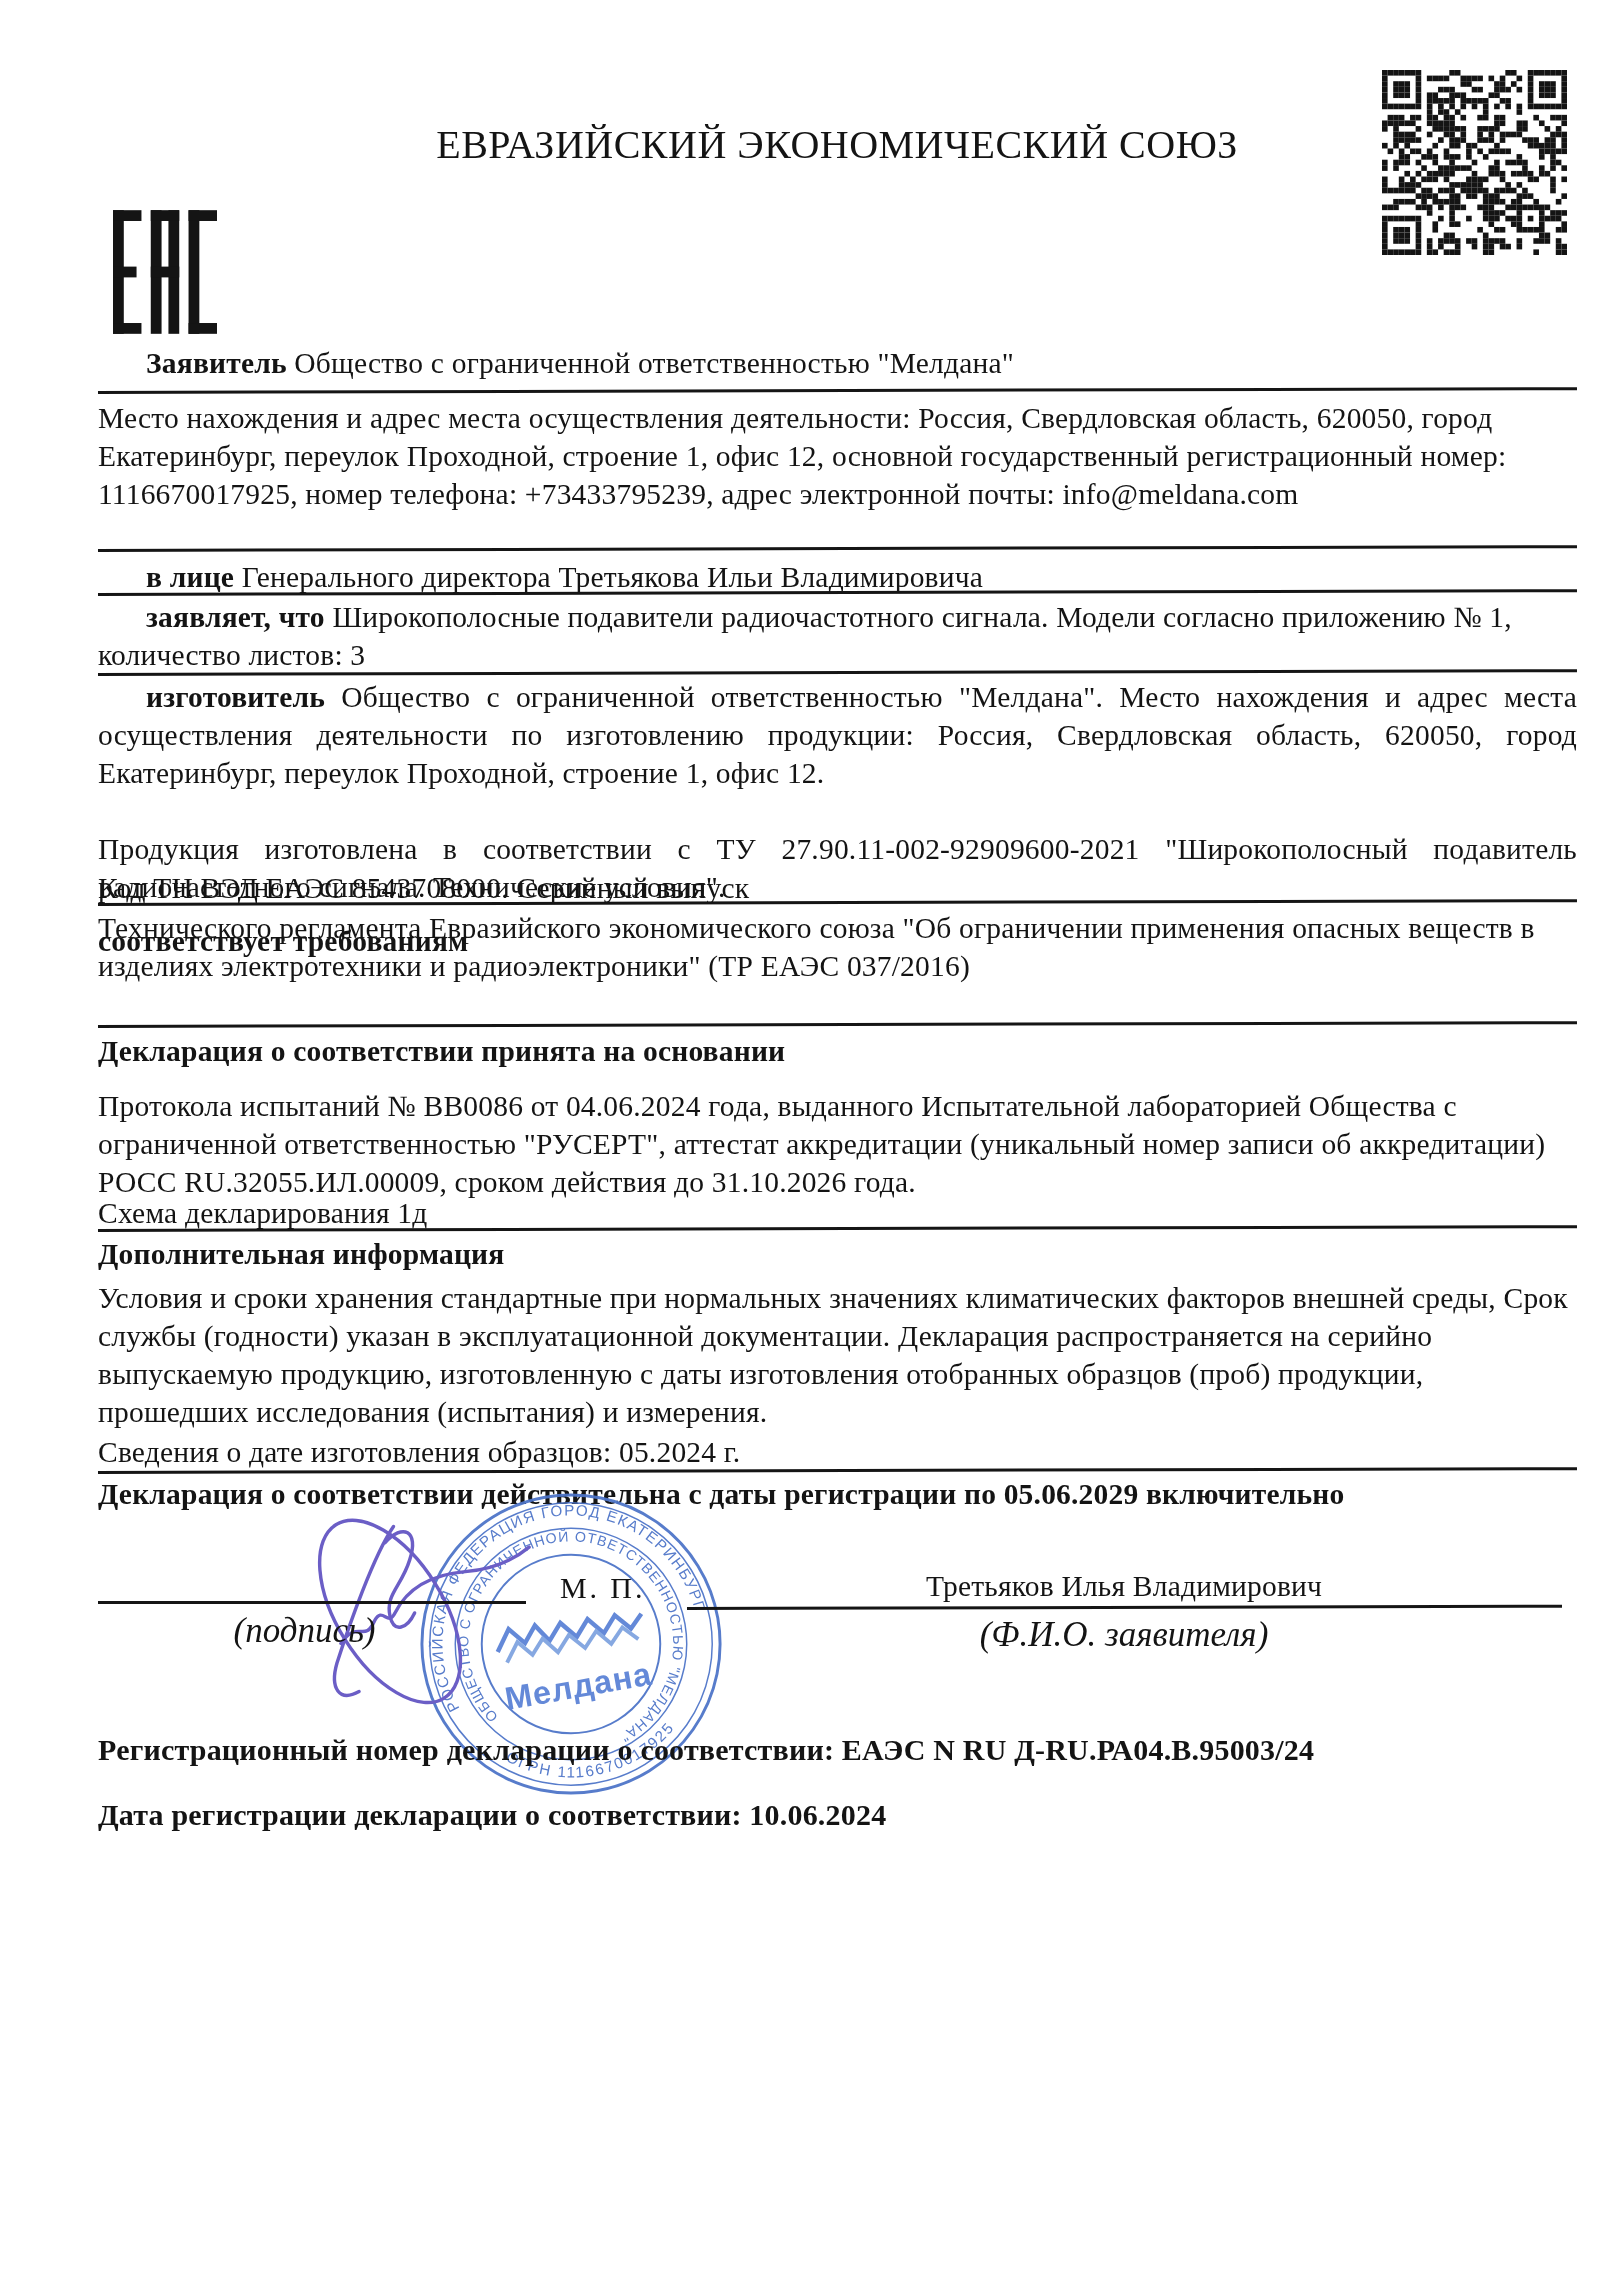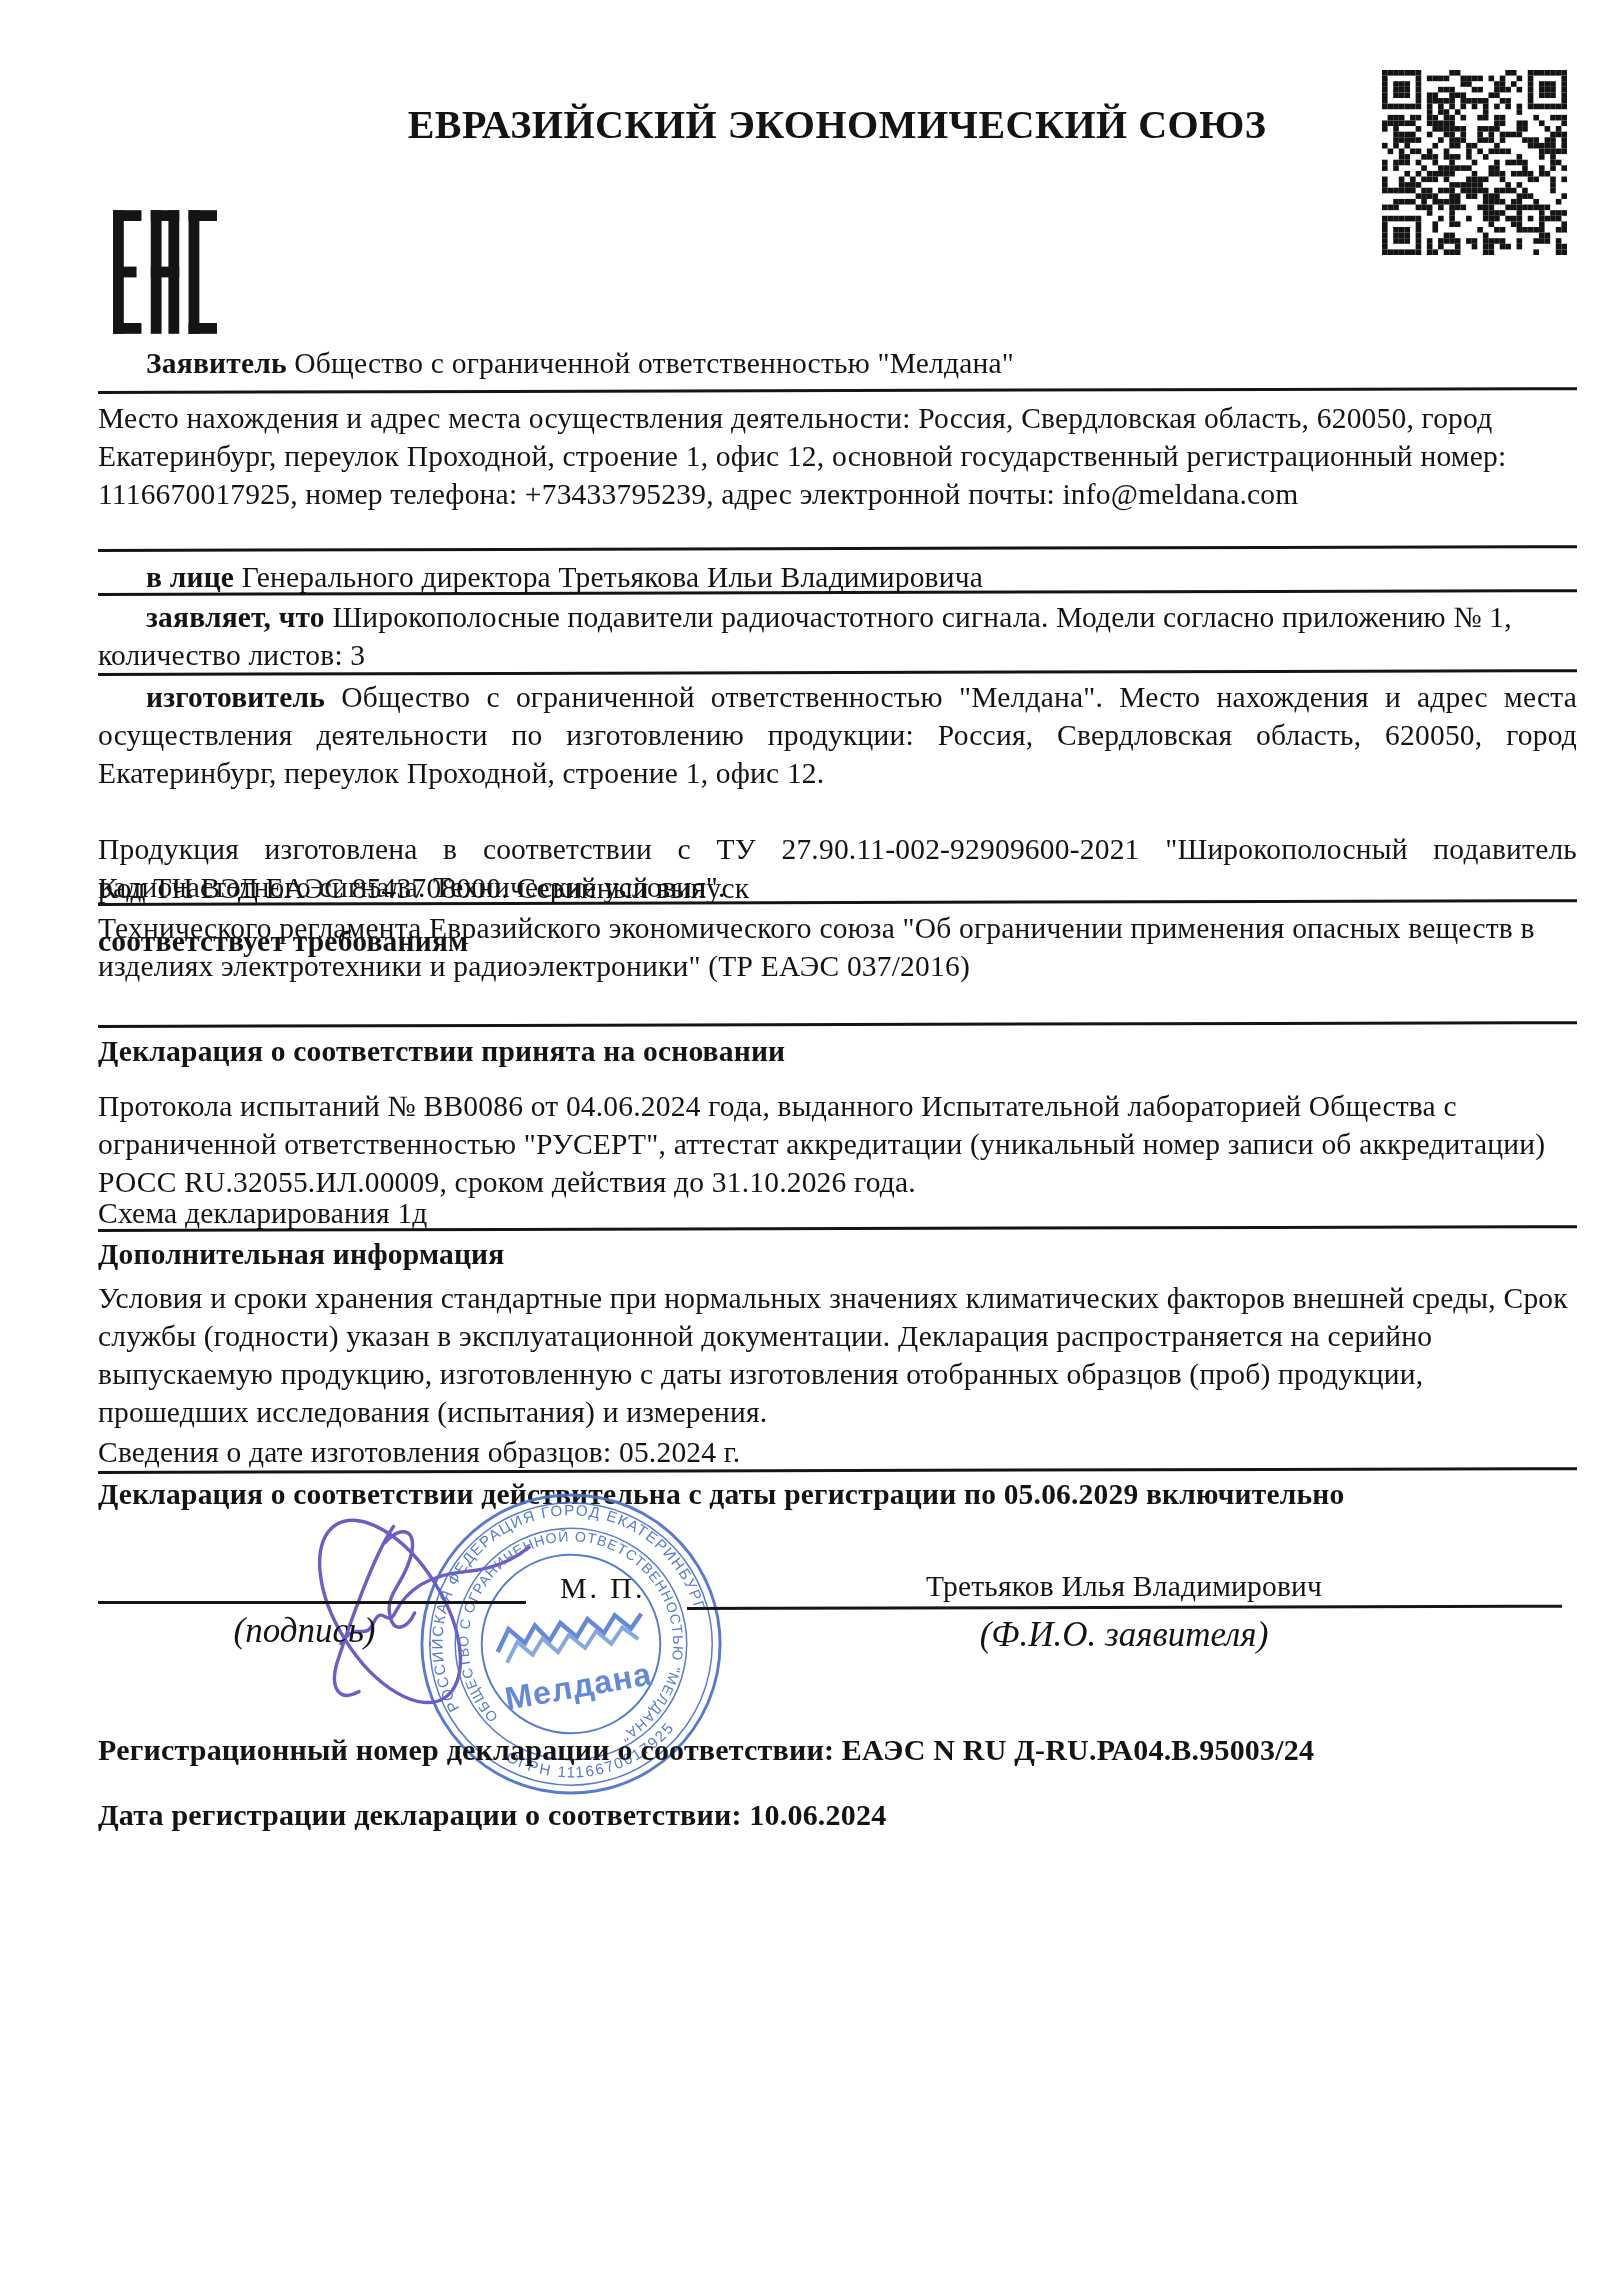--- a/index.html
+++ b/index.html
@@ -12,21 +12,21 @@
   .abs{position:absolute;}
   .txt{font-size:29.5px;line-height:38px;letter-spacing:0.2px;}
   .b{font-weight:700;}
   .lbl{font-weight:700;margin-left:48px;}
   .just{text-align:justify;}
   .center{text-align:center;}
   .rule{
     position:absolute;left:98px;width:1479px;height:3.4px;
     background:#151515;transform:rotate(-.15deg);transform-origin:left center;
   }
-  .title{font-weight:700;font-size:40px;line-height:57px;letter-spacing:0.5px;}
+  .title{font-weight:400;font-size:40px;line-height:57px;letter-spacing:0.5px;margin-top:20px;}
   .caption{font-size:35px;line-height:29.5px;font-style:italic;}
   .sigline{position:absolute;height:3.4px;background:#151515;}
   .mp{font-size:30px;letter-spacing:2.9px;}
   .footline{font-size:30px;font-weight:700;line-height:39px;letter-spacing:0.2px;}
   svg{display:block;}
 </style>
 </head>
 <body>
 
 <div class="abs" style="left:113px;top:210px;">

